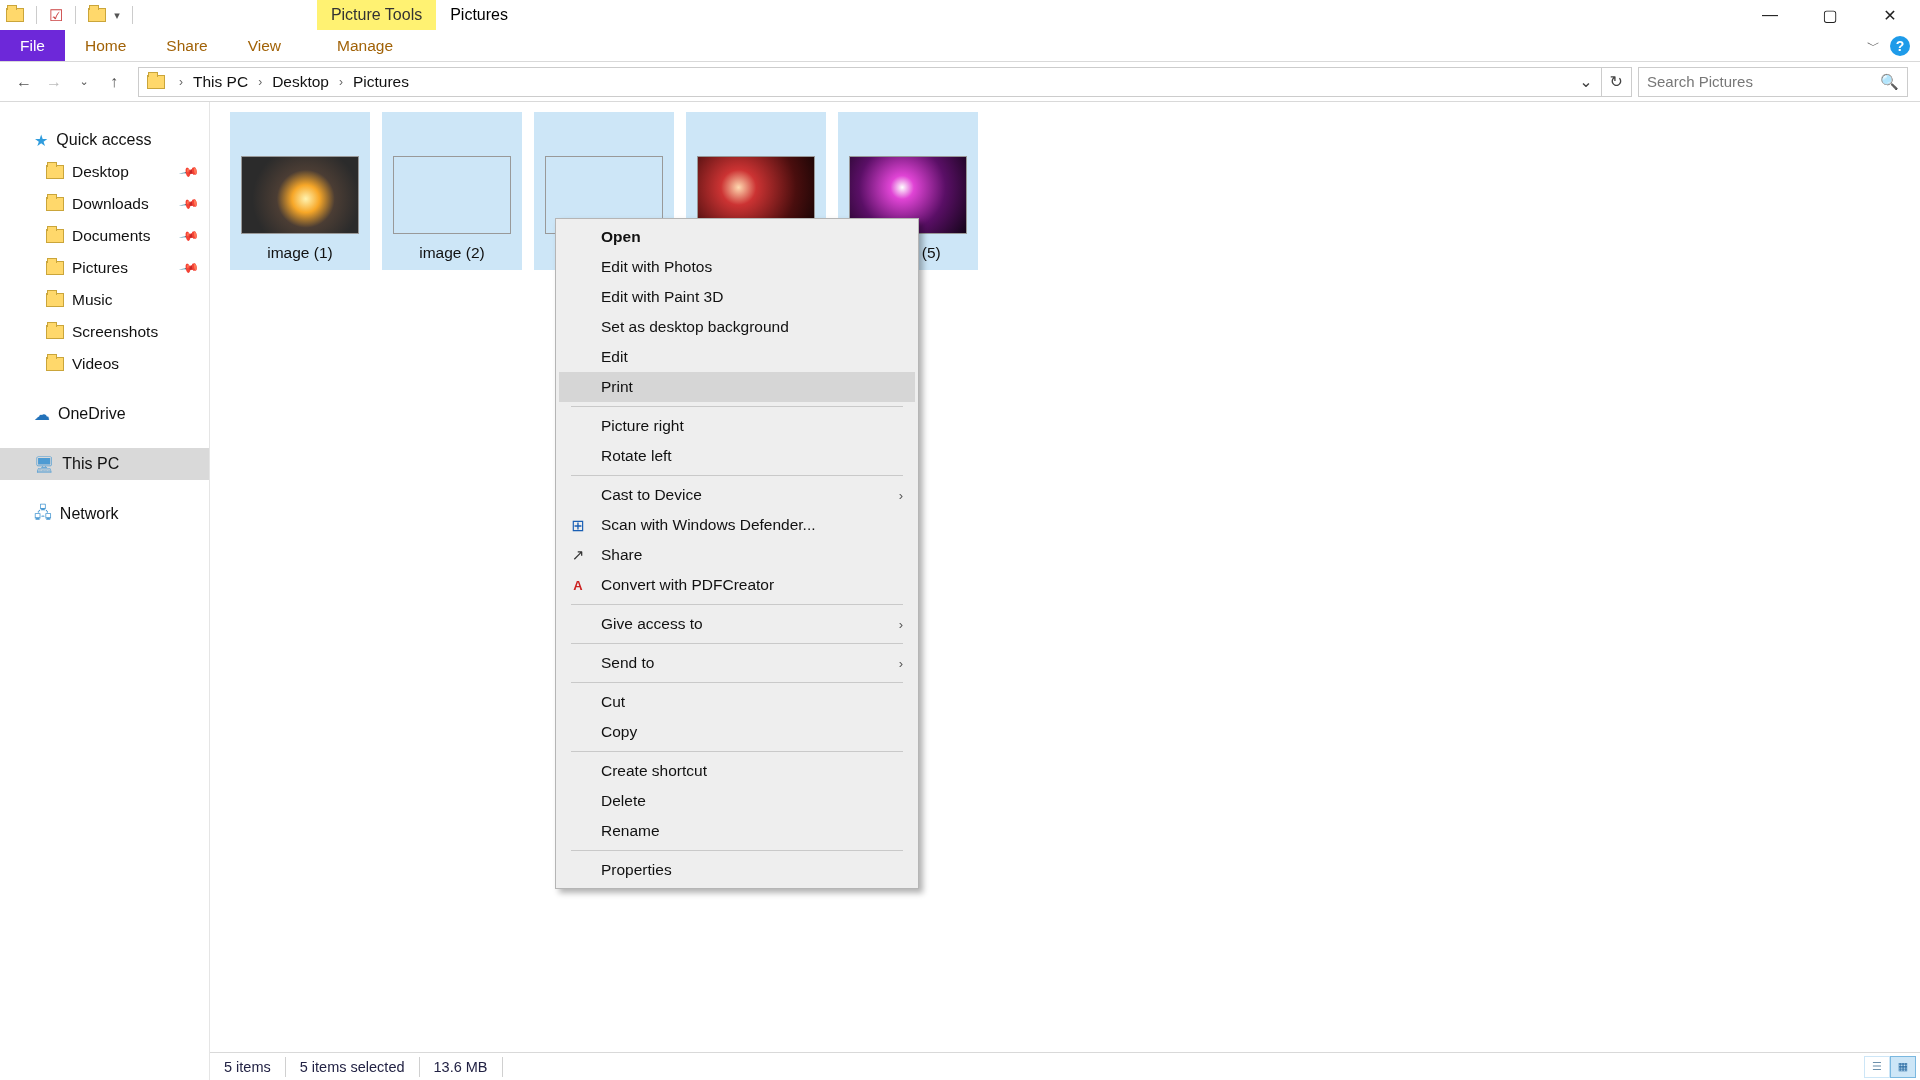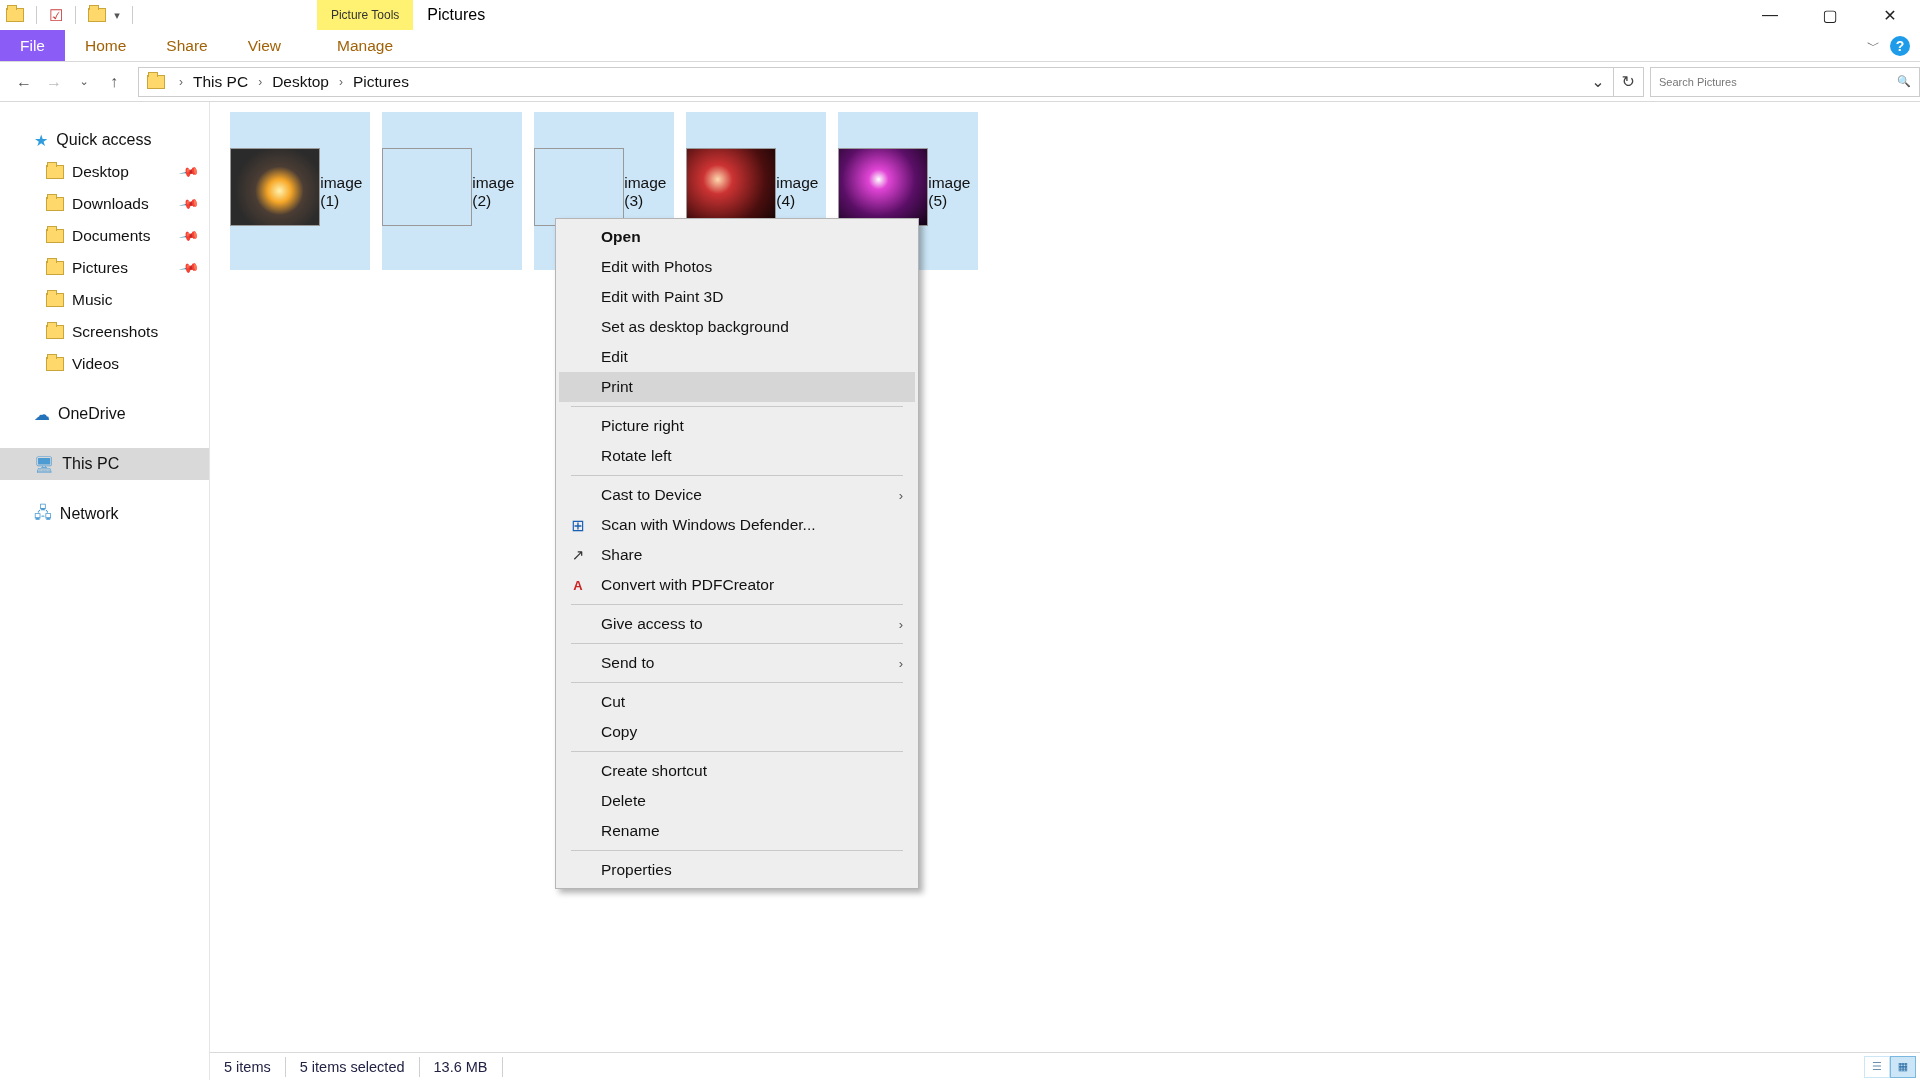--- a/index.html
+++ b/index.html
@@ -2,60 +2,60 @@
 <html><head>
 <meta charset="utf-8">
 <style>
 * { margin: 0; padding: 0; box-sizing: border-box; font-family: "Segoe UI", Tahoma, sans-serif; }
 html, body { width: 1920px; height: 1080px; background: #fff; overflow: hidden; }
 
 
 .titlebar { height: 30px; display: flex; align-items: center; background: #fff; }
 .titlebar .qat { display: flex; align-items: center; gap: 8px; padding-left: 6px; }
 .qat .sep { width: 1px; height: 18px; background: #ccc; margin: 0 4px; }
-.titlebar .contextual-tab { margin-left: 180px; background: #fff272; height: 30px; display: flex; align-items: center; padding: 0 14px; font-size: 12px; color: #333; }
+.titlebar .contextual-tab { margin-left: 180px; background: #fff272; height: 30px; display: flex; align-items: center; padding: 0 14px; font-size: 16px; color: #333; }
 .titlebar .title { margin-left: 14px; font-size: 16px; color: #000; }
 .titlebar .win-controls { margin-left: auto; display: flex; }
 .win-controls .btn { width: 60px; height: 30px; display: flex; align-items: center; justify-content: center; font-size: 16px; color: #222; }
 
 
 .ribbon { height: 32px; display: flex; align-items: stretch; border-bottom: 1px solid #d9d9d9; position: relative; }
 .ribbon .tab { padding: 0 20px; font-size: 15.5px; color: #a16207; display: flex; align-items: center; }
-.ribbon .tab.file { background: #8b5cf6; color: #fff; }
+.ribbon .tab.file { background: #6d28d9; color: #fff; }
 .ribbon .tab.manage { margin-left: 0; }
 .ribbon .right-controls { margin-left: auto; display: flex; align-items: center; gap: 10px; padding-right: 10px; }
 .help-circle { width: 20px; height: 20px; border-radius: 50%; background: #1e9be9; color: #fff; display: flex; align-items: center; justify-content: center; font-size: 14px; font-weight: bold; }
 
 
 .navbar { height: 40px; display: flex; align-items: center; border-bottom: 1px solid #d9d9d9; }
 .navbar .nav-buttons { display: flex; gap: 6px; padding: 0 12px; }
 .navbar .nav-buttons .nb { width: 24px; height: 24px; display: flex; align-items: center; justify-content: center; color: #555; font-size: 16px; }
 .addrbox { flex: 1; height: 30px; border: 1px solid #ccc; display: flex; align-items: center; margin-right: 6px; position: relative; }
 .addrbox .crumb { font-size: 15.5px; color: #111; padding: 0 4px; }
 .addrbox .chev { color: #666; padding: 0 6px; font-size: 12px; }
 .addrbox .right-addr { margin-left: auto; display: flex; align-items: center; }
 .addrbox .right-addr .dd { padding: 0 8px; color: #444; }
 .addrbox .right-addr .refresh { padding: 0 8px; border-left: 1px solid #ccc; height: 28px; display: flex; align-items: center; color: #444; }
-.searchbox { width: 270px; height: 30px; border: 1px solid #ccc; display: flex; align-items: center; margin-right: 0; padding: 0 8px; color: #777; font-size: 11px; justify-content: space-between; }
+.searchbox { width: 270px; height: 30px; border: 1px solid #ccc; display: flex; align-items: center; margin-right: 12px; padding: 0 8px; color: #777; font-size: 15px; justify-content: space-between; }
 
 
 .main { display: flex; height: 978px; } 
 .sidebar { width: 210px; border-right: 1px solid #e5e5e5; padding-top: 22px; background: #fff; }
 .sidebar .group { margin-bottom: 18px; }
 .sidebar .item { height: 32px; display: flex; align-items: center; font-size: 15.5px; color: #111; position: relative; }
 .sidebar .item .label { margin-left: 8px; }
 .sidebar .item .pin { position: absolute; right: 12px; color: #7a7a7a; font-size: 13px; transform: rotate(35deg); }
 .sidebar .lvl0 { padding-left: 34px; font-size: 16px; }
 .sidebar .lvl1 { padding-left: 46px; }
 .sidebar .item.selected { background: #d9d9d9; }
 
 
 .content { flex: 1; position: relative; padding: 10px 20px; }
 .thumbs { display: flex; gap: 12px; }
-.thumb { width: 140px; height: 158px; display: flex; flex-direction: row; align-items: center; justify-content: flex-end; padding-bottom: 8px; }
+.thumb { width: 140px; height: 158px; display: flex; flex-direction: column; align-items: center; justify-content: flex-end; padding-bottom: 8px; }
 .thumb.selected { background: #cde6f7; }
 .thumb .pic { width: 118px; height: 78px; border: 1px solid #999; display: flex; align-items: center; justify-content: center; overflow: hidden; }
 .thumb .caption { font-size: 15.5px; color: #111; margin-top: 10px; }
 
 
 .art-cave { background: radial-gradient(circle at 55% 55%, #fff3b0 0%, #f7a728 18%, #4b3d34 38%, #2b2b2b 70%); }
 .art-fw-red { background: radial-gradient(circle at 35% 40%, #ffd9b0 0%, #c33 20%, #4a0e0e 65%, #120404 100%); }
 .art-fw-purple { background: radial-gradient(circle at 45% 40%, #fff 0%, #e044d5 15%, #5a0f66 55%, #130418 100%); }
 
 

